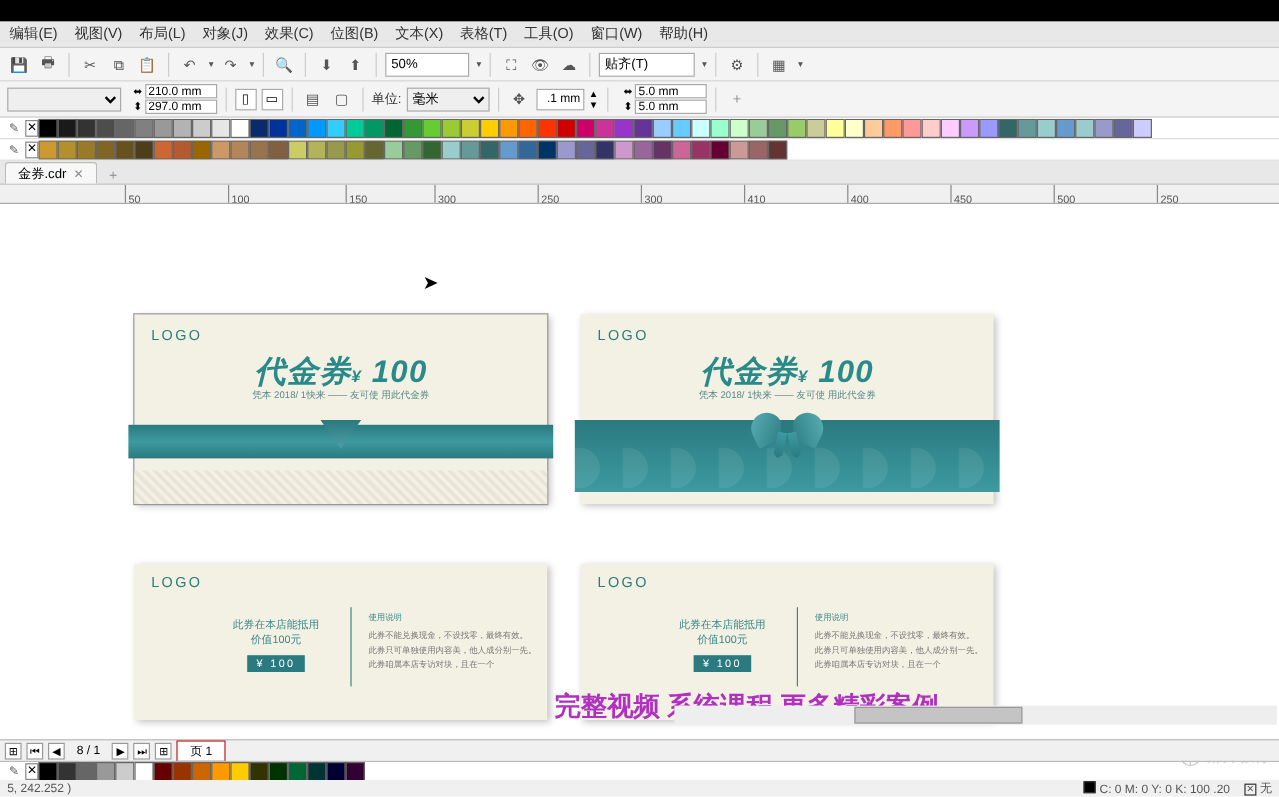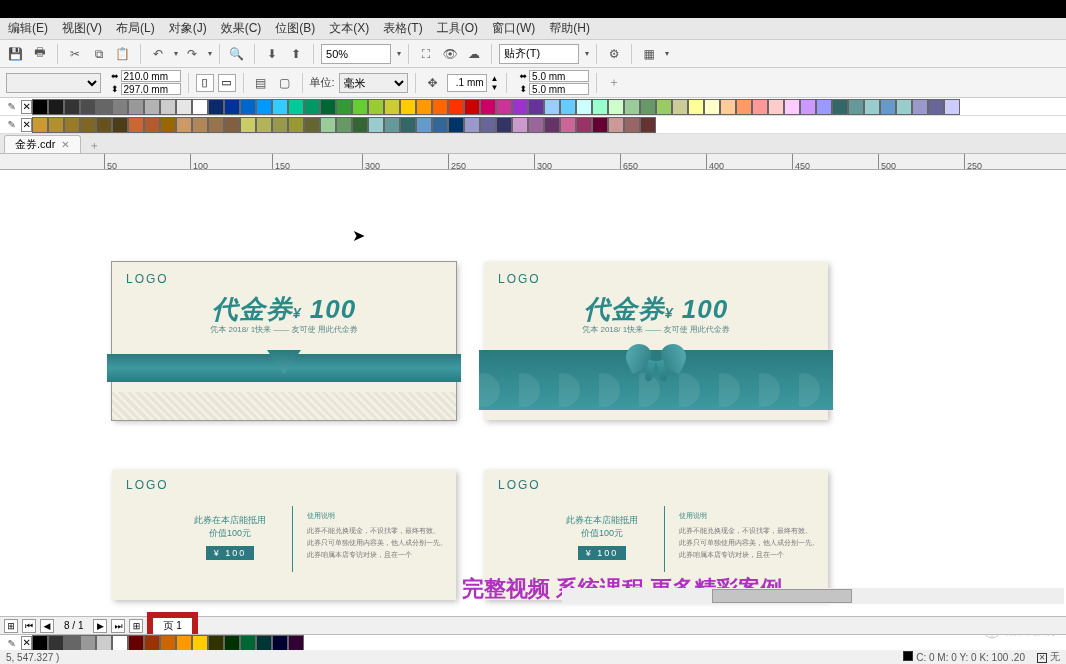--- a/index.html
+++ b/index.html
@@ -103,21 +103,21 @@
 .overlay-caption { position: absolute; bottom: 12px; left: 462px; font-size: 22px; font-weight: bold; color: #b030c0; white-space: nowrap; }
 
 
 .watermark { position: absolute; right: 8px; bottom: 24px; font-size: 13px; color: rgba(0,0,0,0.15); font-weight: bold; display:flex; align-items:center; gap:4px;}
 .watermark svg { opacity: .2; }
 
 
 .page-nav { position: absolute; left: 0; right: 0; bottom: 30px; height: 18px; background: #f0f0f0; border-top: 1px solid #bbb; display: flex; align-items: center; font-size: 10px; padding: 0 4px; gap: 4px; }
 .pn-btn { width: 14px; height: 14px; border: 1px solid #999; background: #fff; text-align: center; line-height: 12px; font-size: 9px; }
 .pn-page { padding: 0 6px; }
-.page-tab { background: #fff; border: 6px solid #b91c1c; padding: 1px 10px; }
+.page-tab { background: #fff; border: 1px solid #b91c1c; padding: 1px 10px; }
 
 
 .hscroll { position: absolute; bottom: 30px; right: 2px; left: 562px; height: 16px; background:#eee;}
 .hscroll .thumb { position:absolute; left: 150px; top:1px; height:14px; width:140px; background:#c4c4c4; border:1px solid #999;}
 
 
 .bot-palette { position: absolute; left: 0; right: 0; bottom: 12px; height: 18px; display: flex; align-items: center; border-top: 1px solid #bbb; }
 
 
 .status { position: absolute; left: 0; right: 0; bottom: 0; height: 14px; background: #f0f0f0; display: flex; align-items: center; font-size: 10px; color: #555; padding: 0 6px; justify-content: space-between; }
@@ -342,25 +342,25 @@
   <div class="doc-tab">
     <span>金券.cdr</span>
     <span class="close">✕</span>
   </div>
   <span class="tab-plus">＋</span>
 </div>
 
 <div class="ruler-h" id="rulerh">
     <span class="tick" style="left: 104px;">50</span>
     <span class="tick" style="left: 190px;">100</span>
-    <span class="tick" style="left: 272px;">150</span>
+    <span class="tick" style="left: 288px;">150</span>
     <span class="tick" style="left: 362px;">300</span>
     <span class="tick" style="left: 448px;">250</span>
     <span class="tick" style="left: 534px;">300</span>
-    <span class="tick" style="left: 620px;">650</span>
+    <span class="tick" style="left: 620px;">410</span>
     <span class="tick" style="left: 706px;">400</span>
     <span class="tick" style="left: 792px;">450</span>
     <span class="tick" style="left: 878px;">500</span>
     <span class="tick" style="left: 964px;">250</span>
   </div>
 
 <div class="canvas-wrap">
   <div class="canvas">
     <span class="cursor">➤</span>
 
@@ -469,18 +469,18 @@
       <div class="sw" style="background: rgb(51, 51, 0);"></div>
       <div class="sw" style="background: rgb(0, 51, 0);"></div>
       <div class="sw" style="background: rgb(0, 102, 51);"></div>
       <div class="sw" style="background: rgb(0, 51, 51);"></div>
       <div class="sw" style="background: rgb(0, 0, 51);"></div>
       <div class="sw" style="background: rgb(51, 0, 51);"></div>
     </div>
 </div>
 
 <div class="status">
-  <span>5, 547.327 )</span>
+  <span>5, 242.252 )</span>
   <div class="status-right">
     <span><span class="sr-sw"></span><span>C: 0 M: 0 Y: 0 K: 100  .20</span></span>
     <span><span class="sr-x">✕</span><span>无</span></span>
   </div>
 </div>
 
 </body></html>

